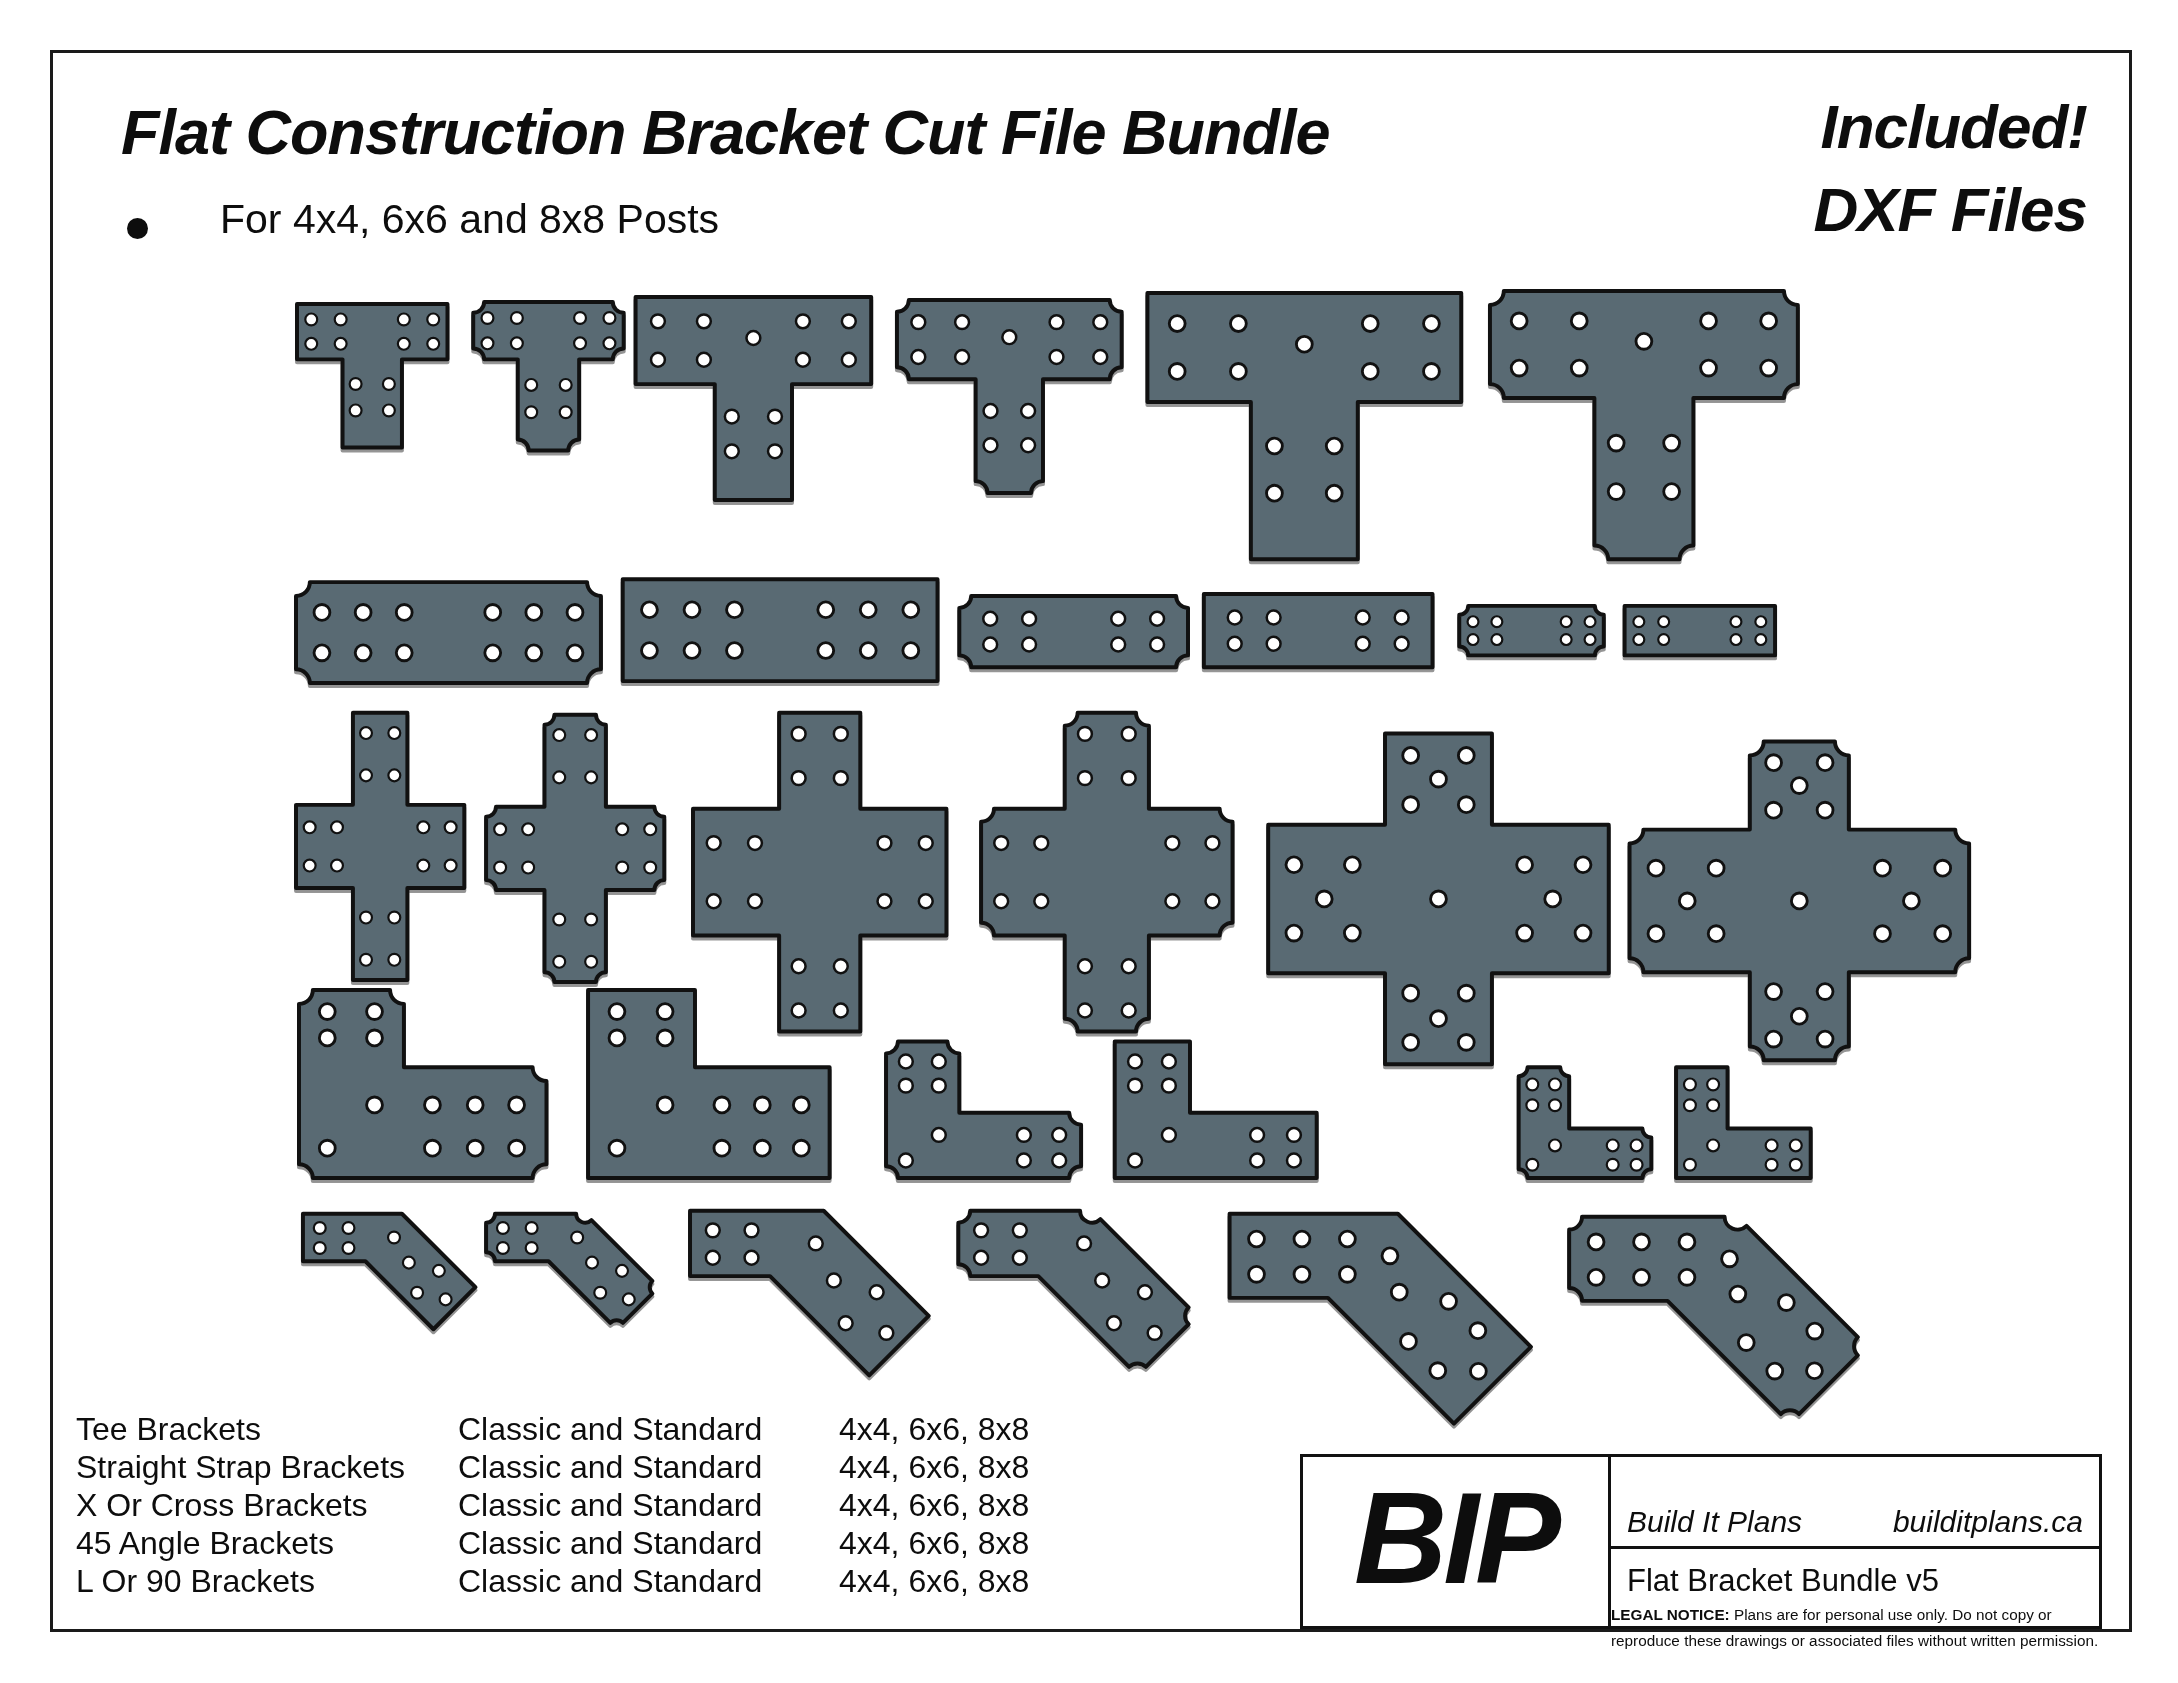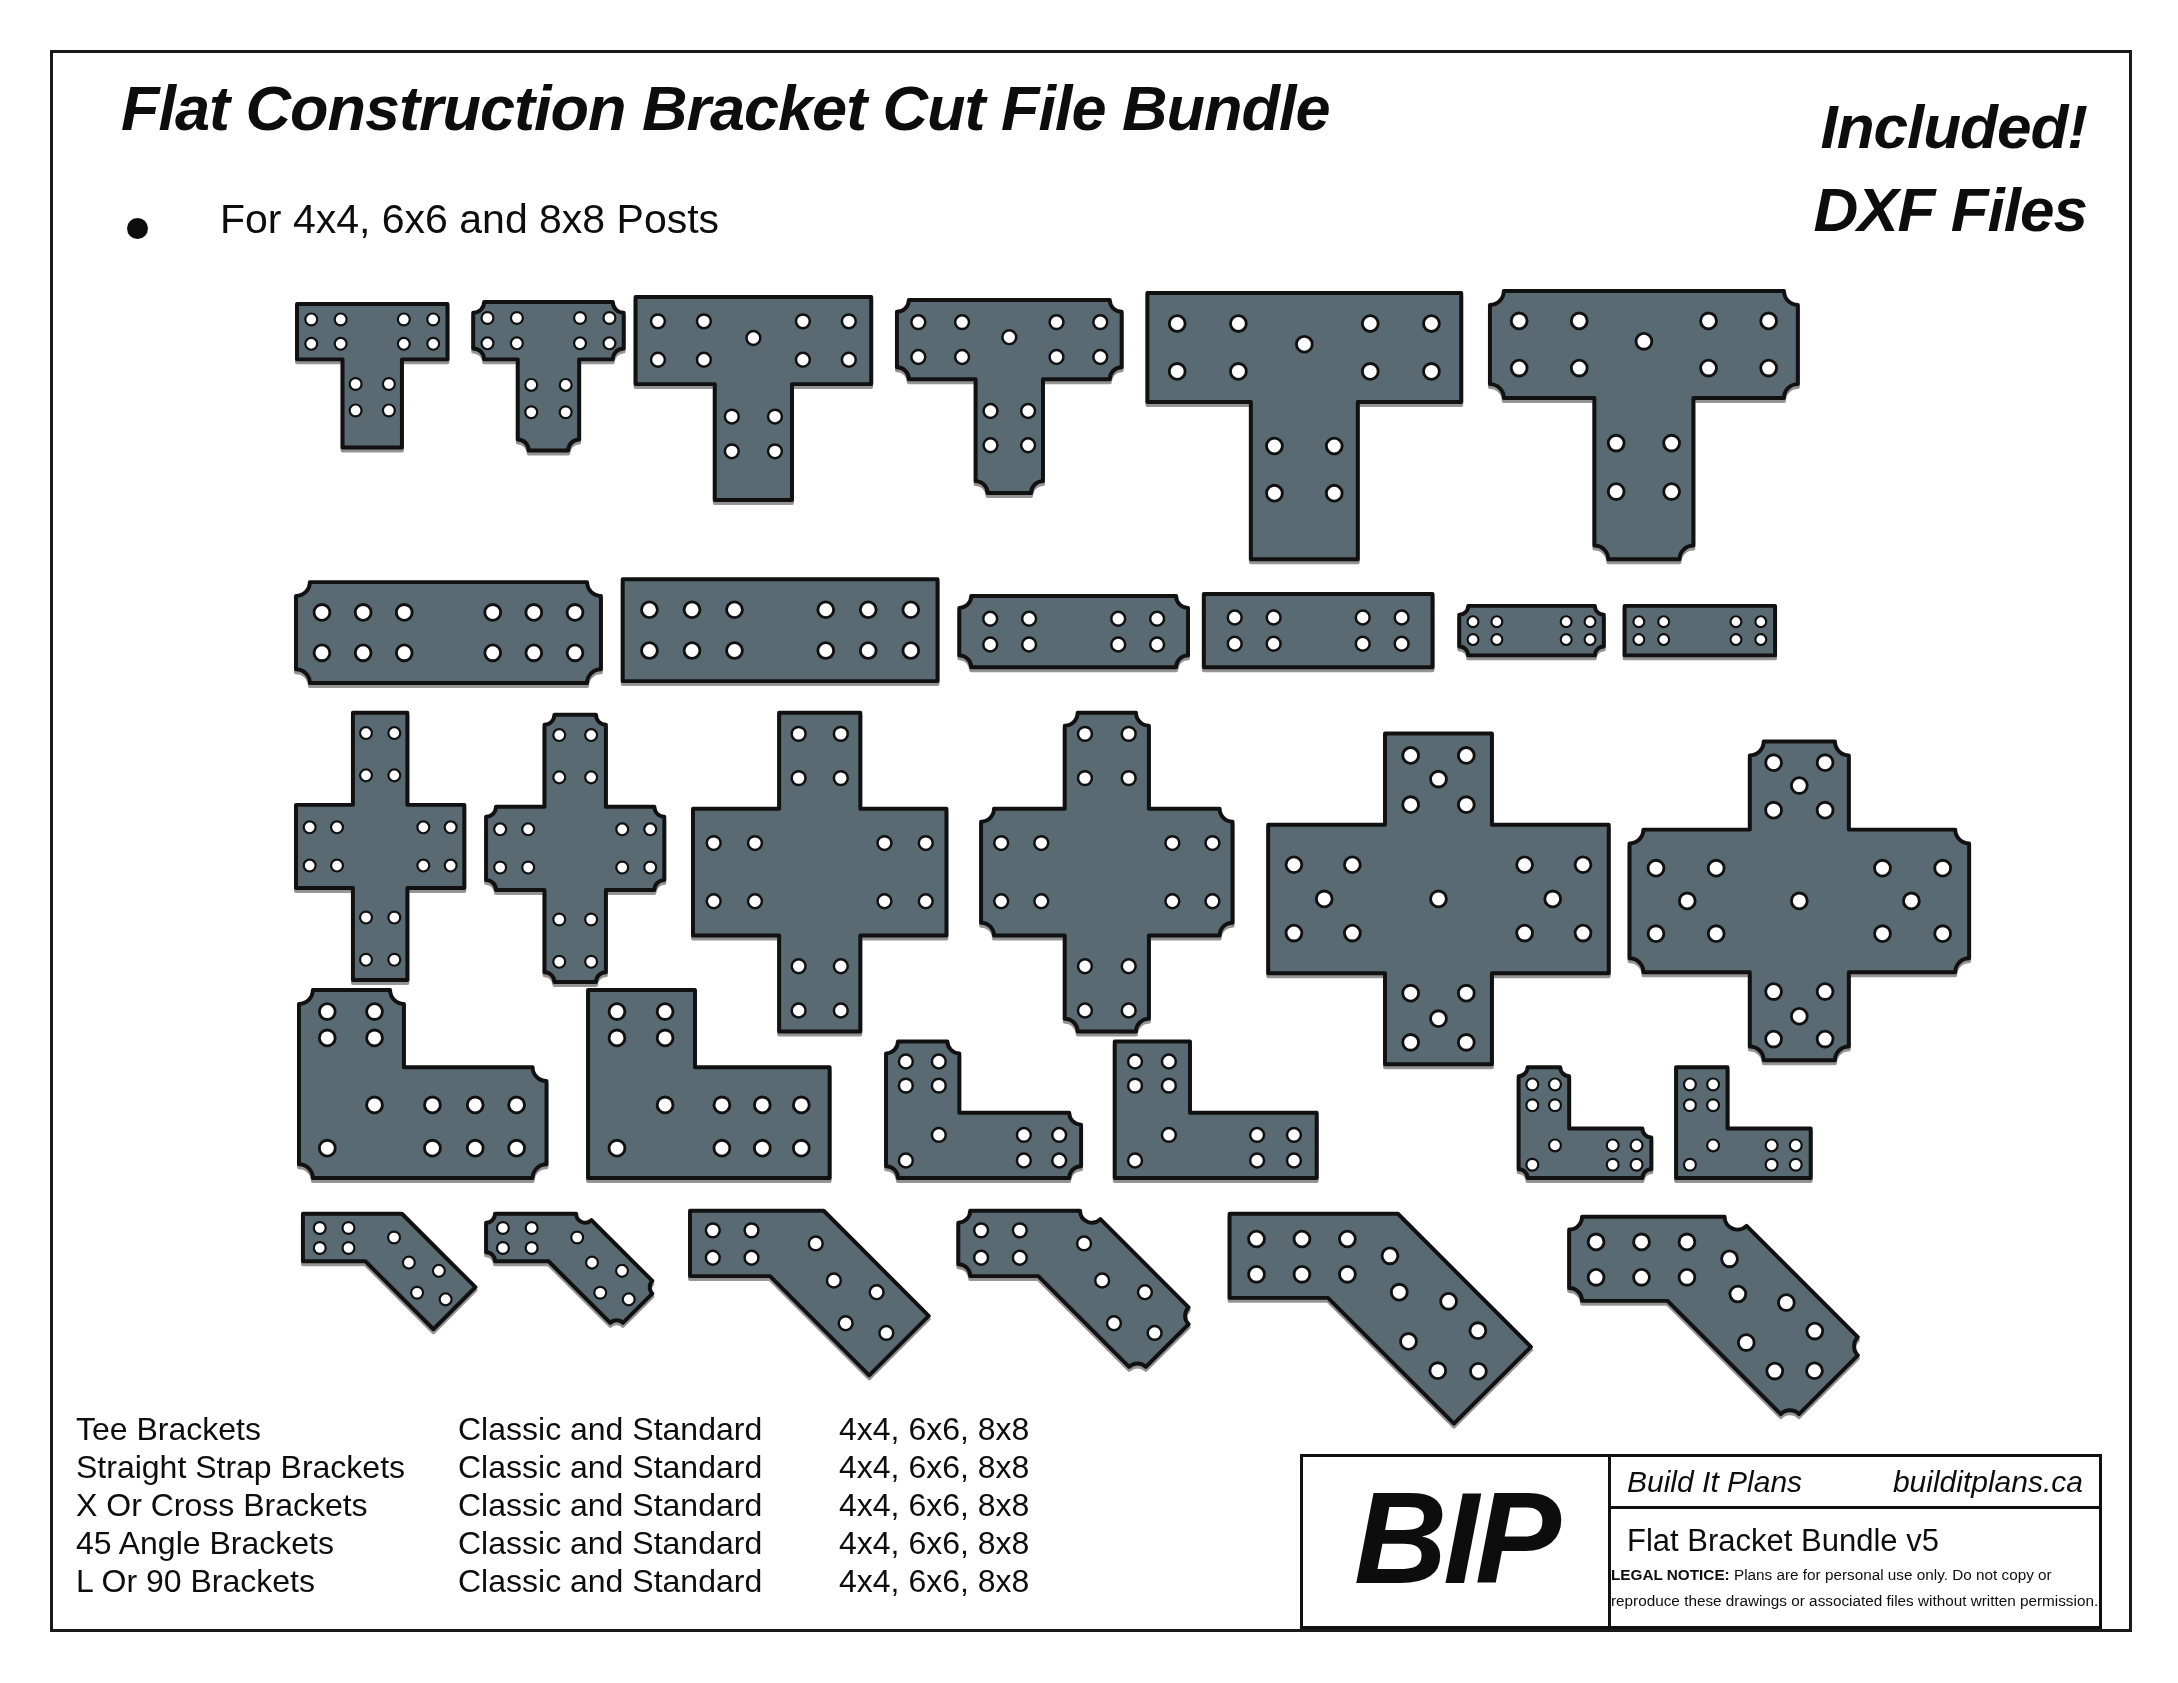--- a/index.html
+++ b/index.html
@@ -5,21 +5,21 @@
   html,body{margin:0;padding:0;background:#e8e8e8;}
   .page{
     position:relative; width:2178px; height:1683px; background:#ffffff;
     font-family:"Liberation Sans", sans-serif; color:#0d0d0d; overflow:hidden;
   }
   .page-border{
     position:absolute; left:50px; top:50px; width:2082px; height:1582px;
     border:3px solid #1a1a1a; box-sizing:border-box;
   }
   .page-title{
-    position:absolute; left:121px; top:72px; margin:0;
+    position:absolute; left:121px; top:96px; margin:0;
     font-size:63px; font-weight:bold; font-style:italic; letter-spacing:-1px;
     white-space:nowrap;
   }
   .dxf-note{
     position:absolute; left:1584px; top:85px; width:503px; text-align:right;
     font-size:62px; font-weight:bold; font-style:italic; line-height:83px;
     letter-spacing:-1px;
   }
   .bullet-row{ position:absolute; left:127px; top:196px; }
   .bullet-dot{
@@ -40,21 +40,21 @@
     border:3px solid #111; box-sizing:border-box; display:flex; background:#fff;
   }
   .tb-logo-cell{
     width:308px; border-right:3px solid #111; box-sizing:border-box;
     display:flex; align-items:center; justify-content:center;
   }
   .tb-logo{
     font-size:129px; font-weight:bold; font-style:italic; letter-spacing:-4px;
     transform:translateY(-4px);
   }
-  .tb-right{ flex:1; position:relative; }
+  .tb-right{ flex:1; position:relative;margin-top:40px; }
   .tb-row1{
     height:52px; border-bottom:3px solid #111; box-sizing:border-box;
     display:flex; justify-content:space-between; align-items:center;
     padding:0 16px; font-style:italic; font-size:30px;
   }
   .tb-drawing-title{ padding:14px 12px 0 16px; font-size:31px; }
   .tb-legal{
     position:absolute; left:0; top:105px; width:495px;
     font-size:15.3px; line-height:26px;
   }

